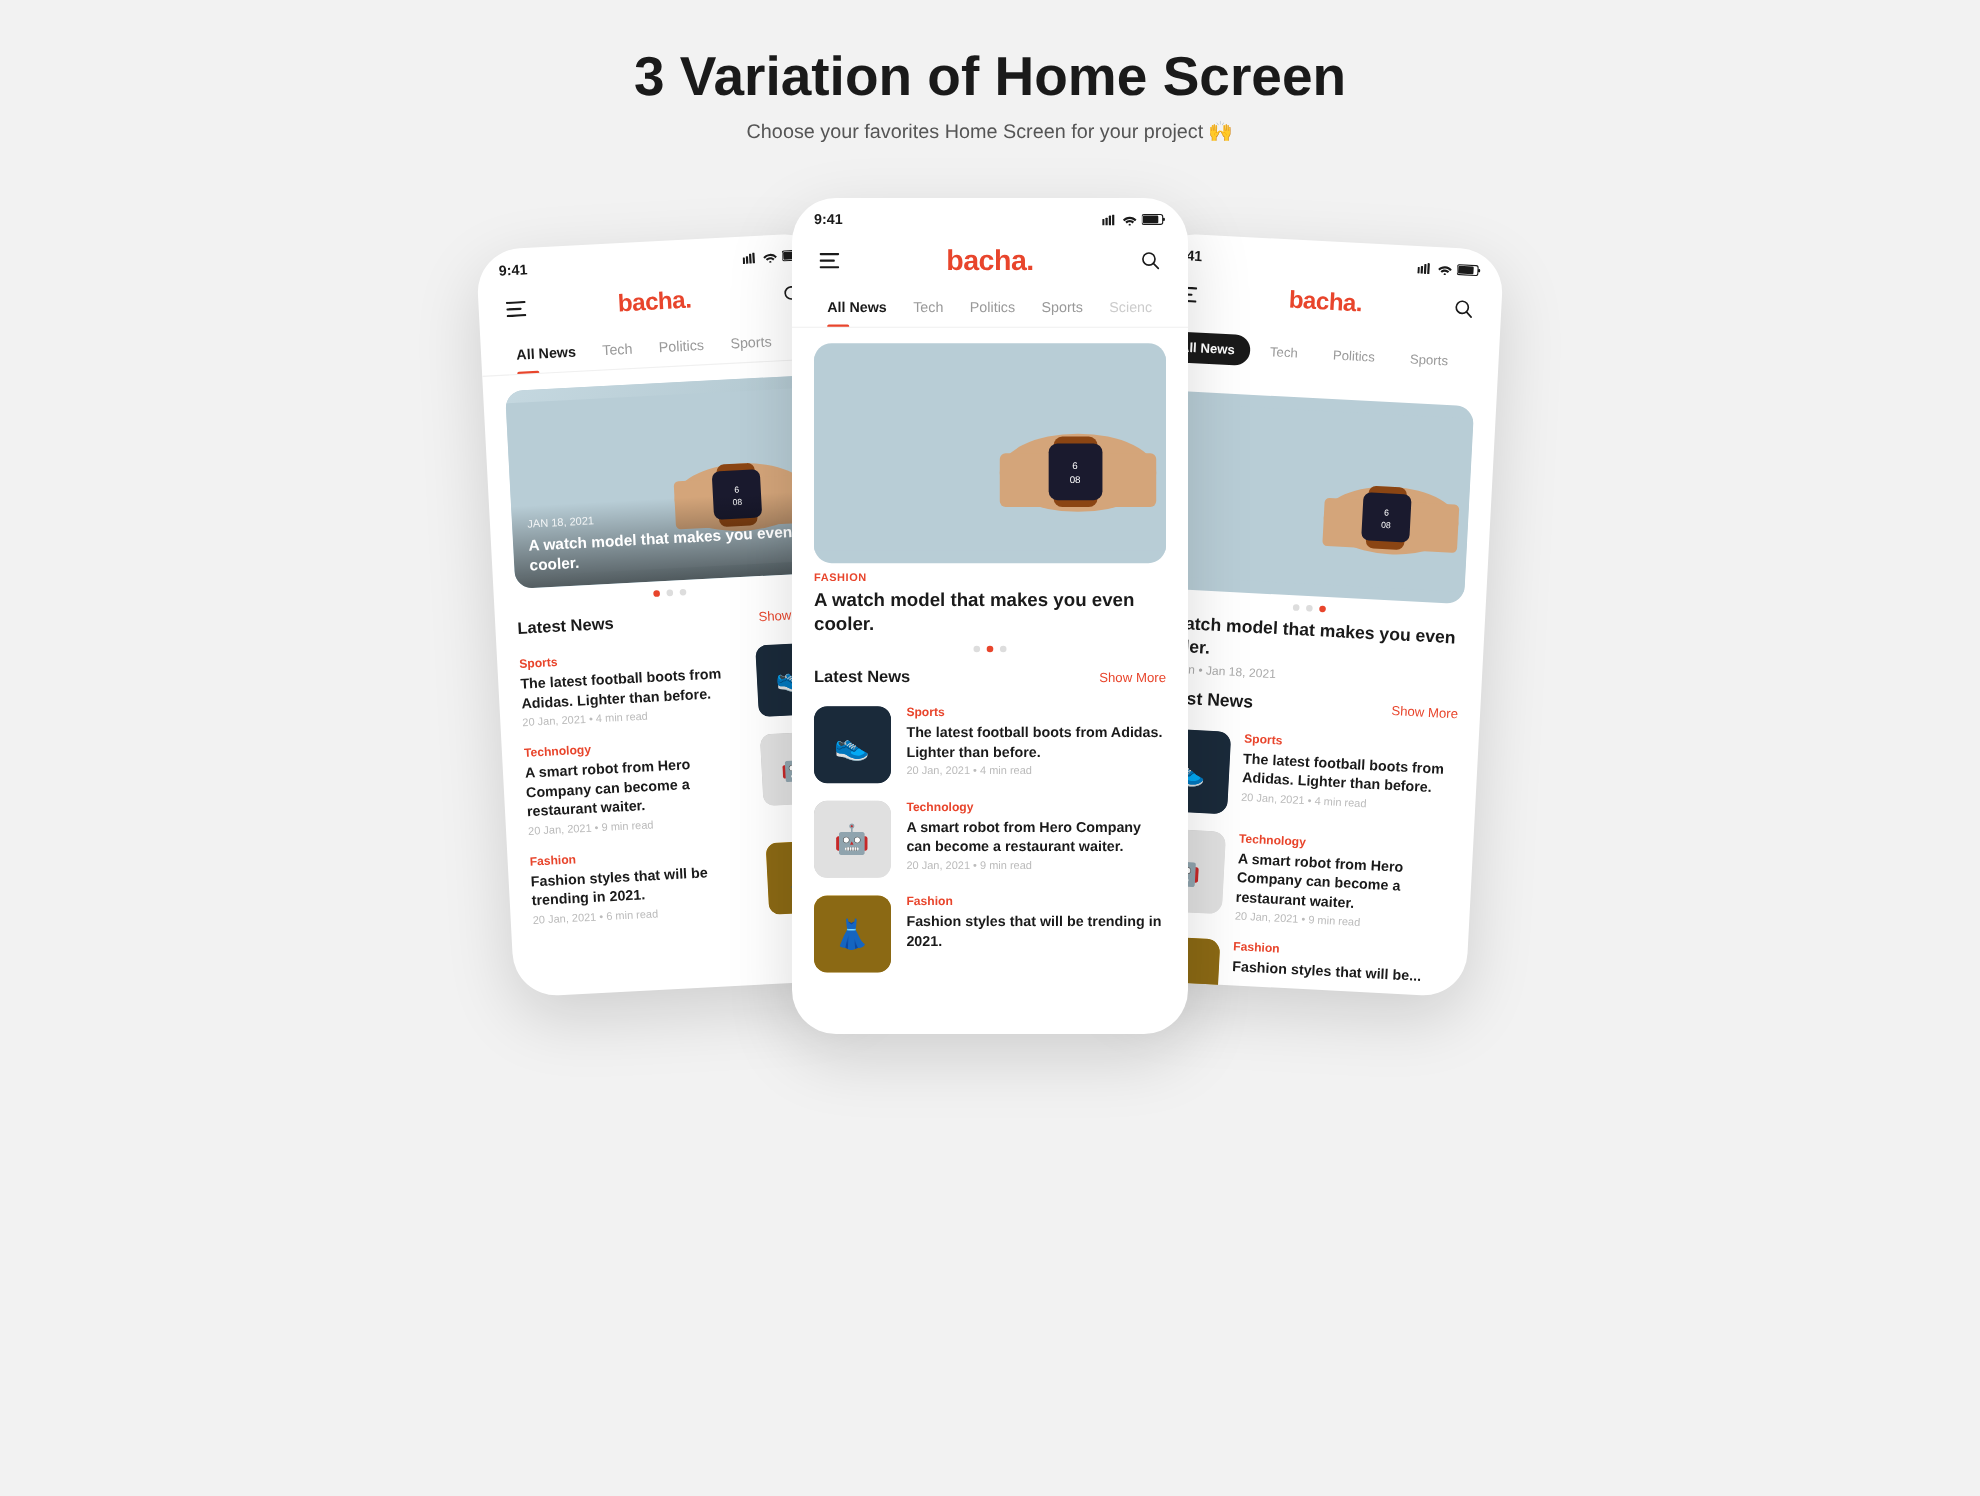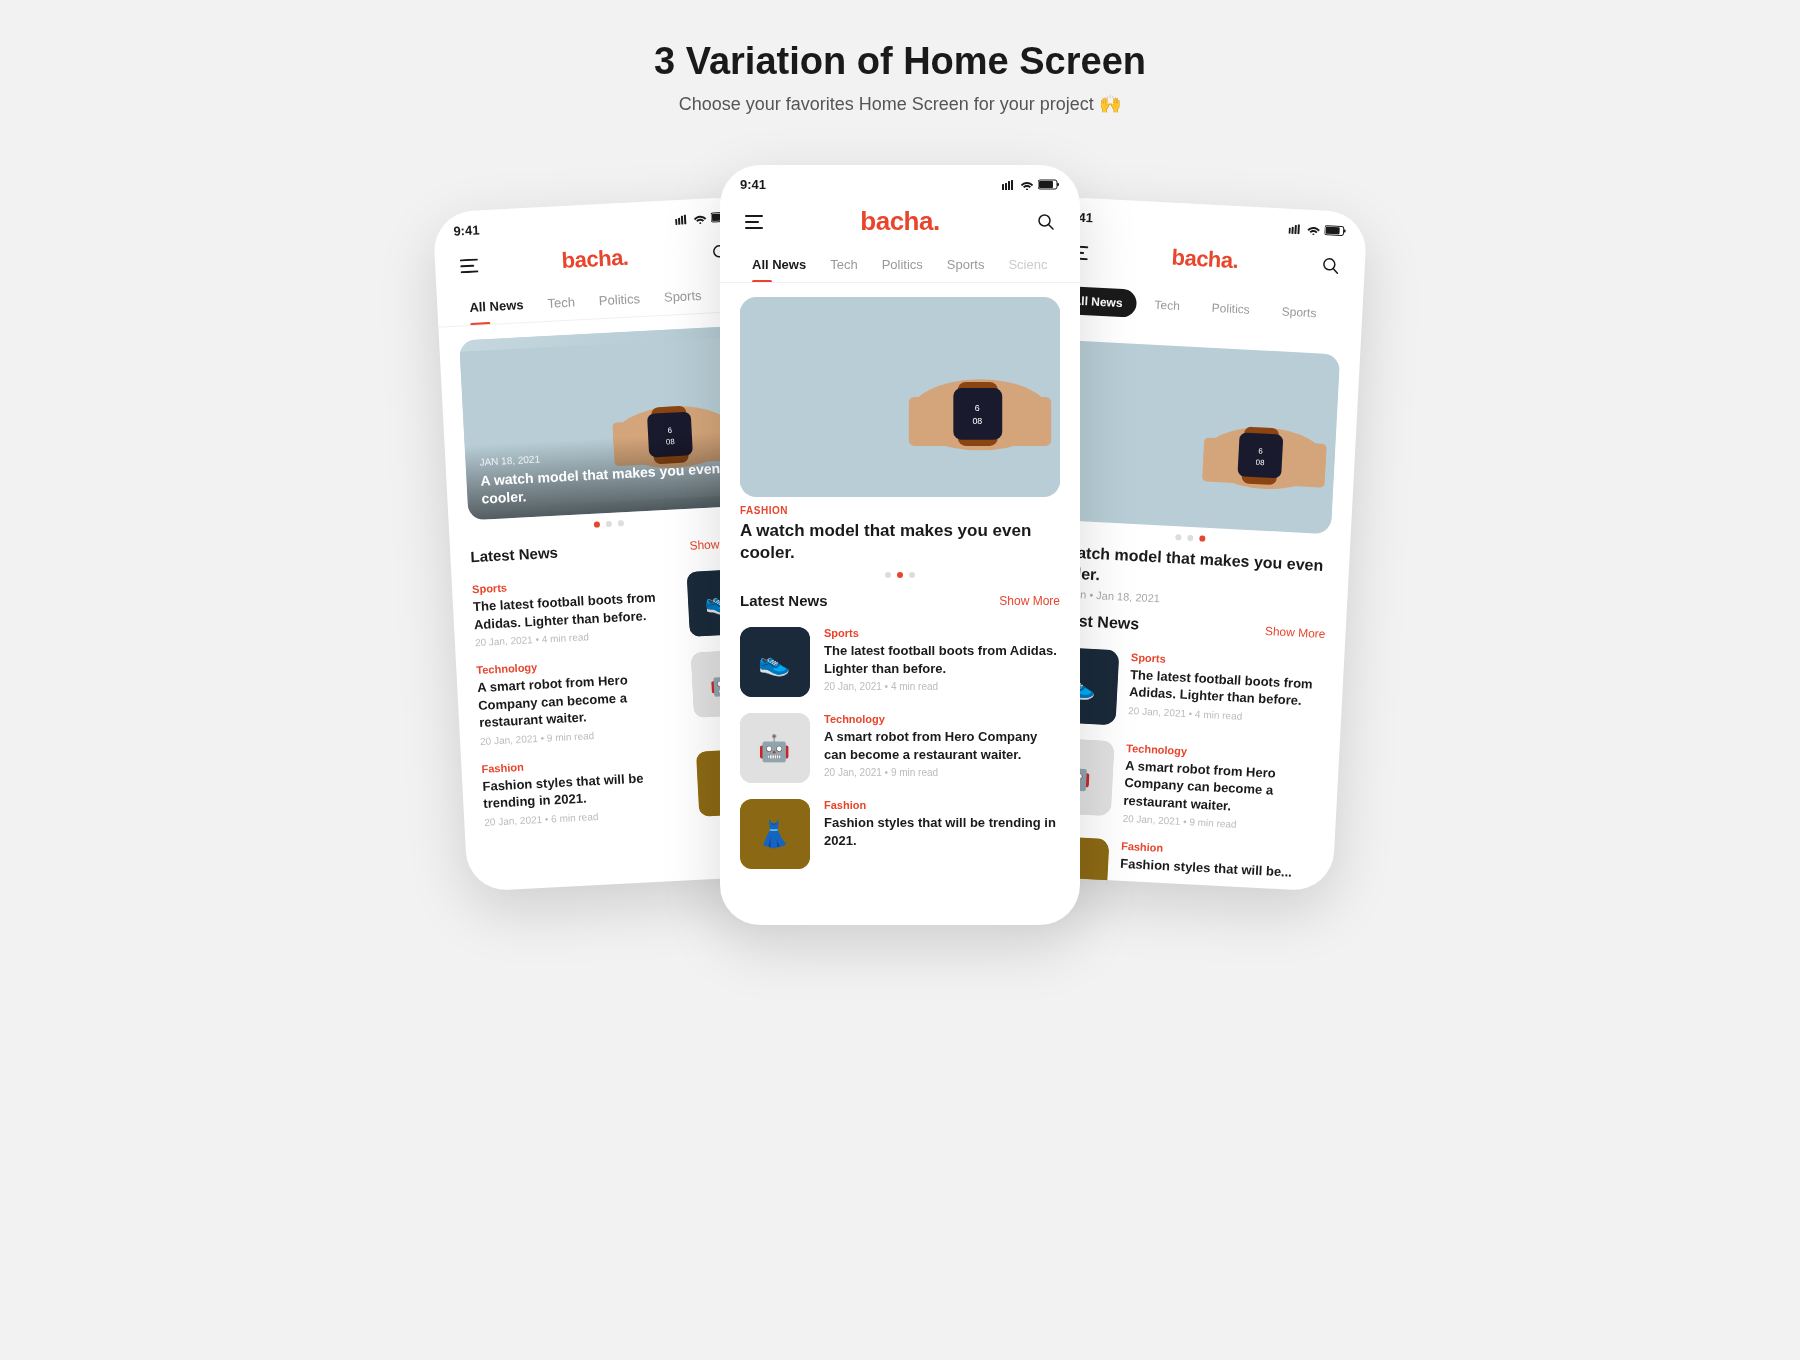--- a/index.html
+++ b/index.html
@@ -10,21 +10,21 @@
       flex-direction: column;
       align-items: center;
       min-height: 100vh;
       padding: 40px 20px 60px;
     }
     .page-header {
       text-align: center;
       margin-bottom: 50px;
     }
     .page-title {
-      font-size: 38px;
+      font-size: 50px;
       font-weight: 800;
       color: #1a1a1a;
       margin-bottom: 10px;
     }
     .page-subtitle {
       font-size: 18px;
       color: #555;
       font-weight: 400;
     }
     .phones-container {

